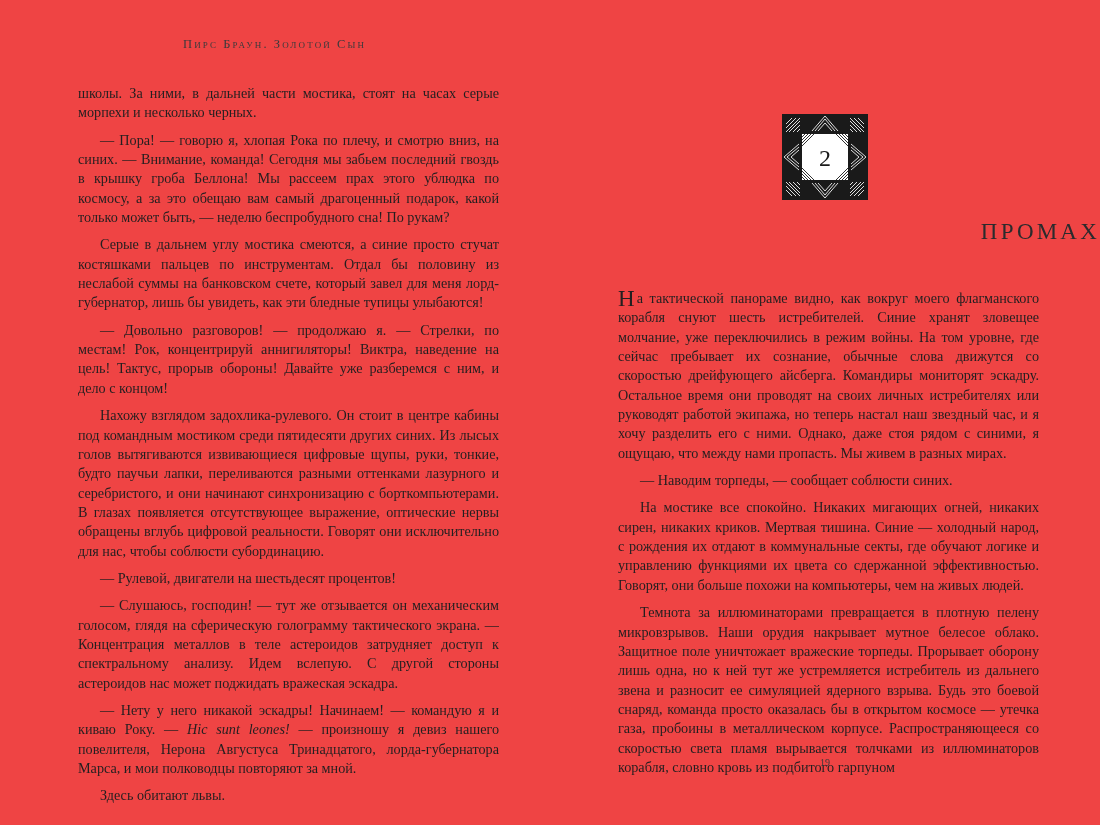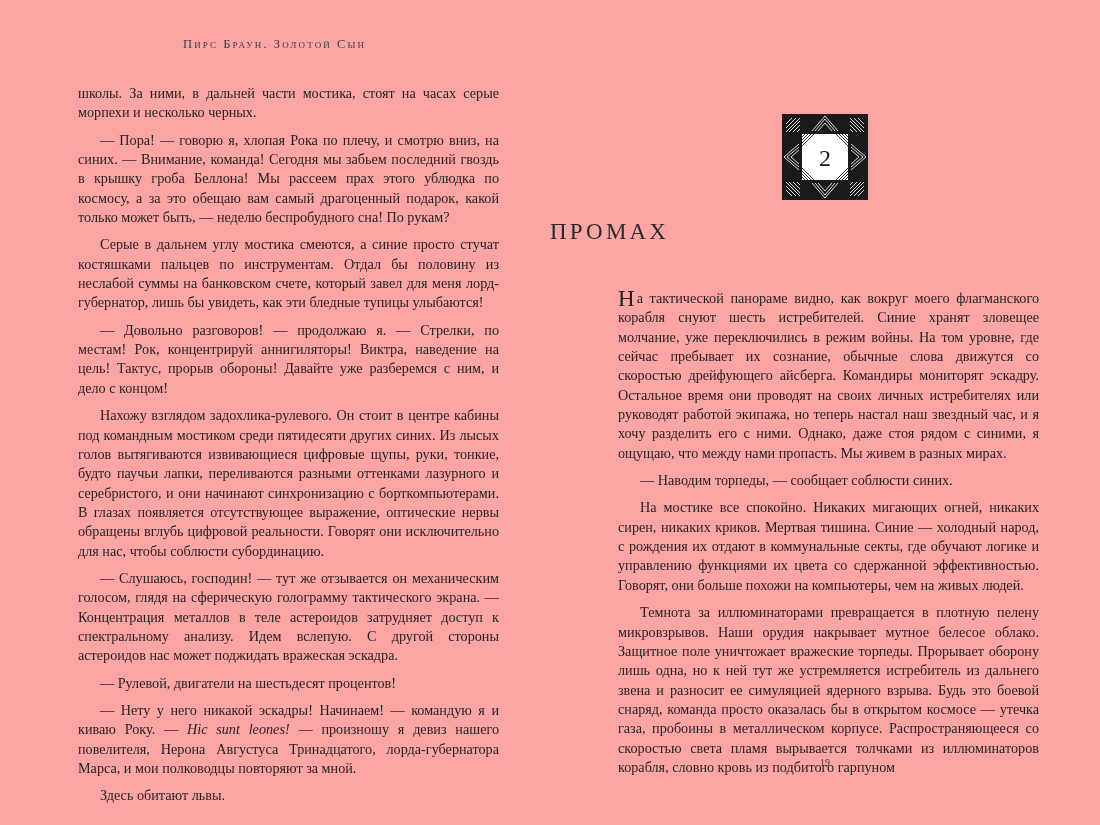--- a/index.html
+++ b/index.html
@@ -12,21 +12,21 @@
     height: 825px;
     overflow: hidden;
     font-family: "Liberation Serif", "DejaVu Serif", serif;
     color: #231f20;
   }
 
   .spread {
     position: relative;
     width: 1100px;
     height: 825px;
-    background: #fca5a5;
+    background: #ef4444;
   }
 
   
   .page-left {
     position: absolute;
     left: 0;
     top: 0;
     width: 550px;
     height: 825px;
   }
@@ -64,21 +64,21 @@
     top: 114px;
     width: 86px;
     height: 86px;
   }
 
   .chapter-title {
     position: absolute;
     left: 0;
     top: 219px;
     width: 550px;
-    text-align: left;
+    text-align: right;
     font-size: 23px;
     letter-spacing: 3.2px;
     color: #2b2b2d;
     text-transform: uppercase;
   }
 
   .right-textblock {
     position: absolute;
     left: 60px;
     top: 281px;
@@ -134,23 +134,23 @@
       <p class="para noindent">школы. За ними, в дальней части мостика, стоят на часах серые морпехи и несколько черных.</p>
 
       <p class="para">— Пора! — говорю я, хлопая Рока по плечу, и смотрю вниз, на синих. — Внимание, команда! Сегодня мы забьем последний гвоздь в крышку гроба Беллона! Мы рассеем прах этого ублюдка по космосу, а за это обещаю вам самый драгоценный подарок, какой только может быть, — неделю беспробудного сна! По рукам?</p>
 
       <p class="para">Серые в дальнем углу мостика смеются, а синие просто стучат костяшками пальцев по инструментам. Отдал бы половину из неслабой суммы на банковском счете, который завел для меня лорд-губернатор, лишь бы увидеть, как эти бледные тупицы улыбаются!</p>
 
       <p class="para">— Довольно разговоров! — продолжаю я. — Стрелки, по местам! Рок, концентрируй аннигиляторы! Виктра, наведение на цель! Тактус, прорыв обороны! Давайте уже разберемся с ним, и дело с концом!</p>
 
       <p class="para">Нахожу взглядом задохлика-рулевого. Он стоит в центре кабины под командным мостиком среди пятидесяти других синих. Из лысых голов вытягиваются извивающиеся цифровые щупы, руки, тонкие, будто паучьи лапки, переливаются разными оттенками лазурного и серебристого, и они начинают синхронизацию с борткомпьютерами. В глазах появляется отсутствующее выражение, оптические нервы обращены вглубь цифровой реальности. Говорят они исключительно для нас, чтобы соблюсти субординацию.</p>
 
+      <p class="para">— Рулевой, двигатели на шестьдесят процентов!</p>
+
       <p class="para">— Слушаюсь, господин! — тут же отзывается он механическим голосом, глядя на сферическую голограмму тактического экрана. — Концентрация металлов в теле астероидов затрудняет доступ к спектральному анализу. Идем вслепую. С другой стороны астероидов нас может поджидать вражеская эскадра.</p>
-
-      <p class="para">— Рулевой, двигатели на шестьдесят процентов!</p>
 
       <p class="para"><span>— Нету у него никакой эскадры! Начинаем! — командую я и киваю Року. — </span><em class="latin">Hic sunt leones!</em><span> — произношу я девиз нашего повелителя, Нерона Августуса Тринадцатого, лорда-губернатора Марса, и мои полководцы повторяют за мной.</span></p>
 
       <p class="para">Здесь обитают львы.</p>
 
     </div>
   </div>
 
   <div class="page-right">
 

